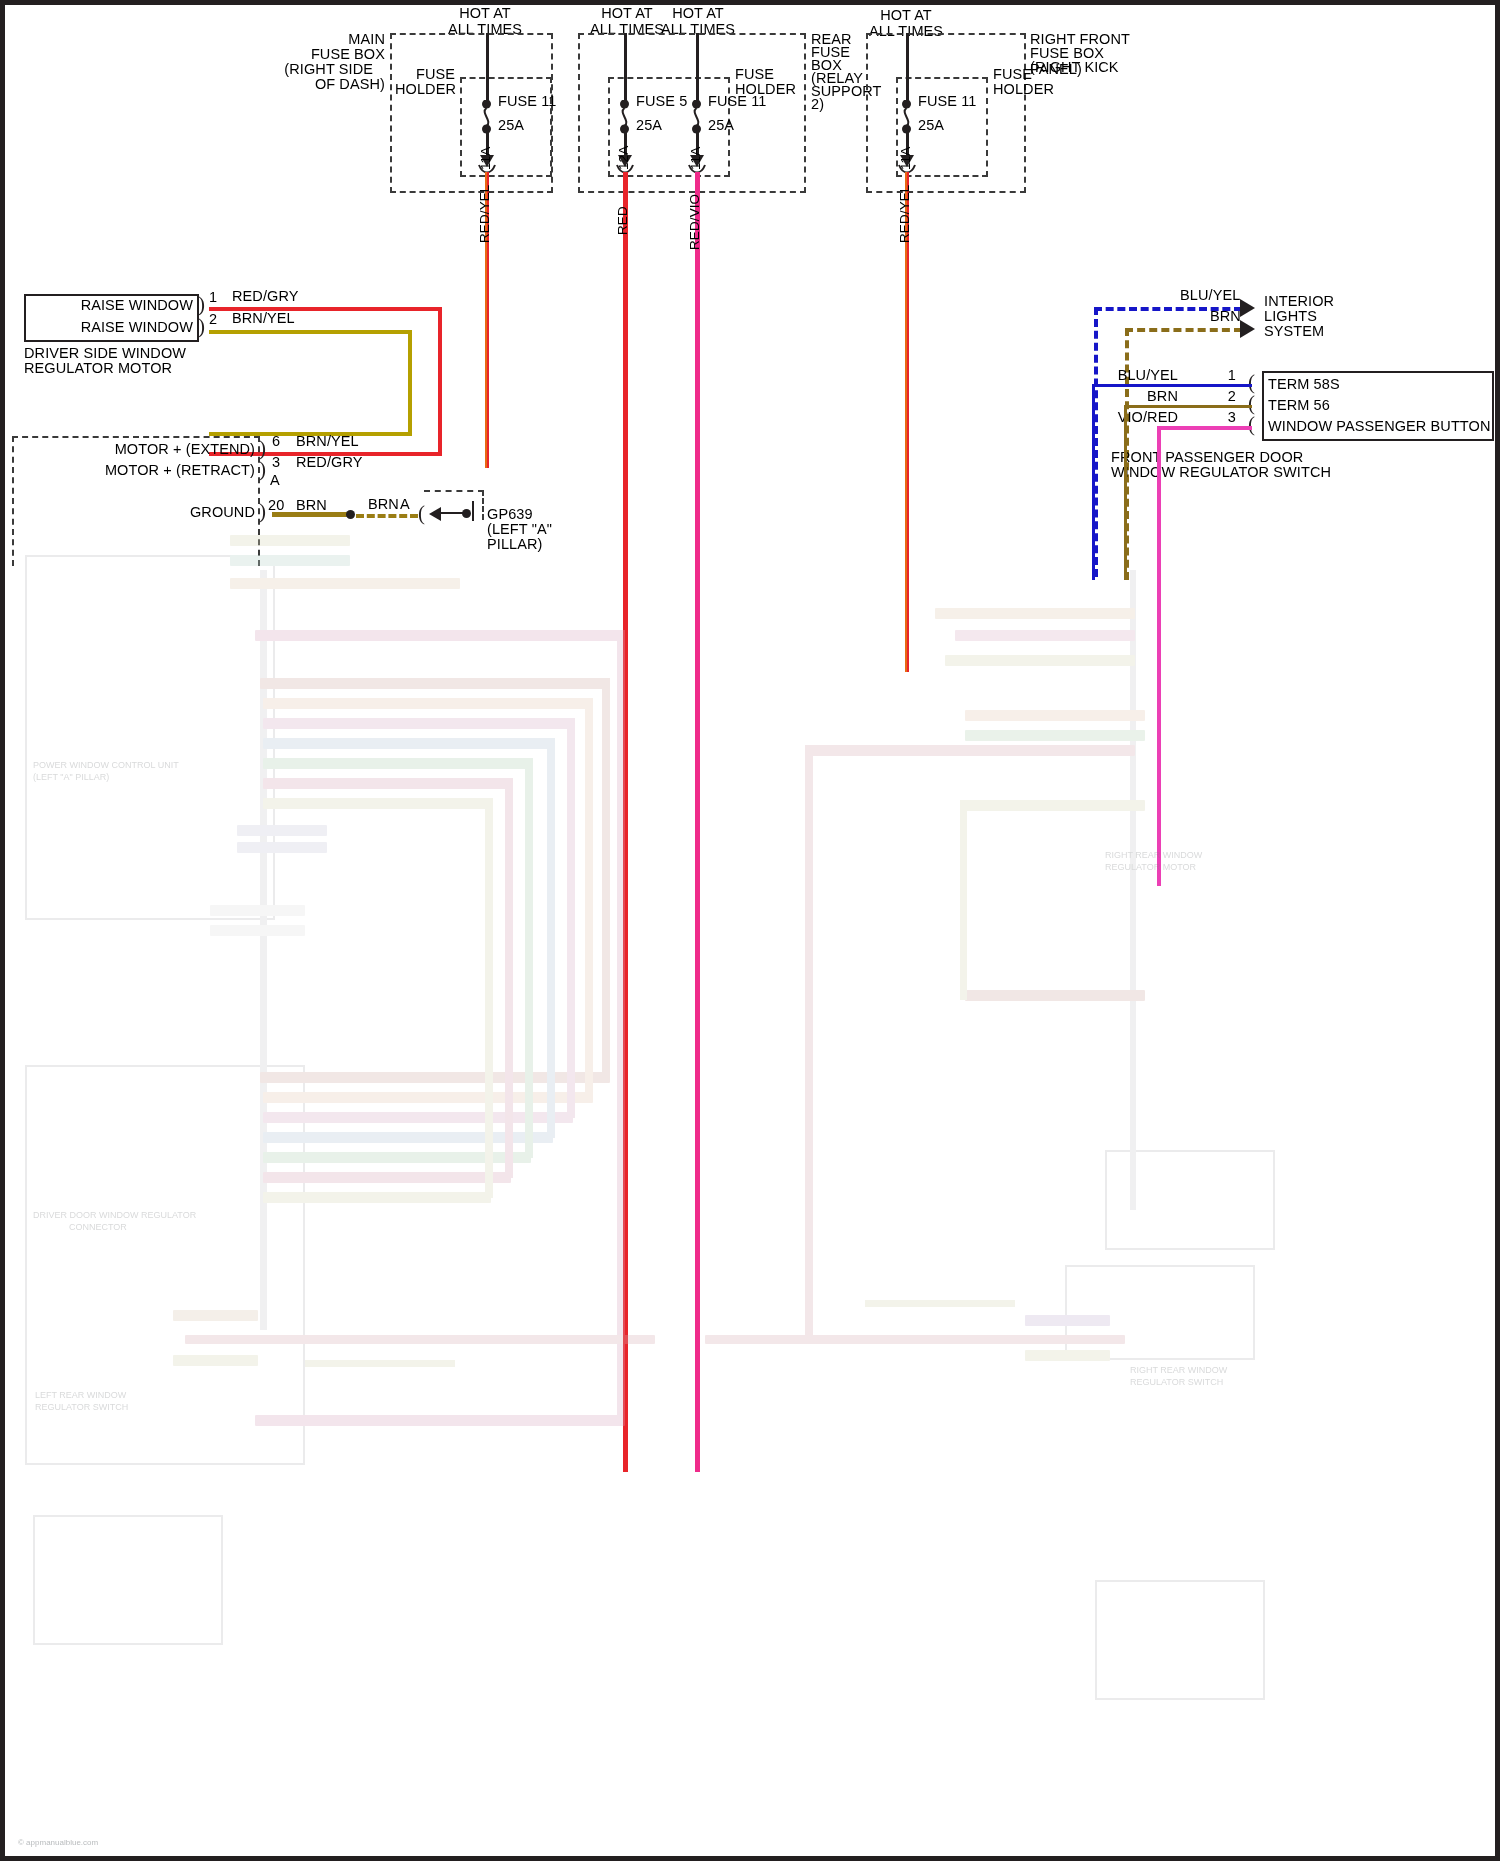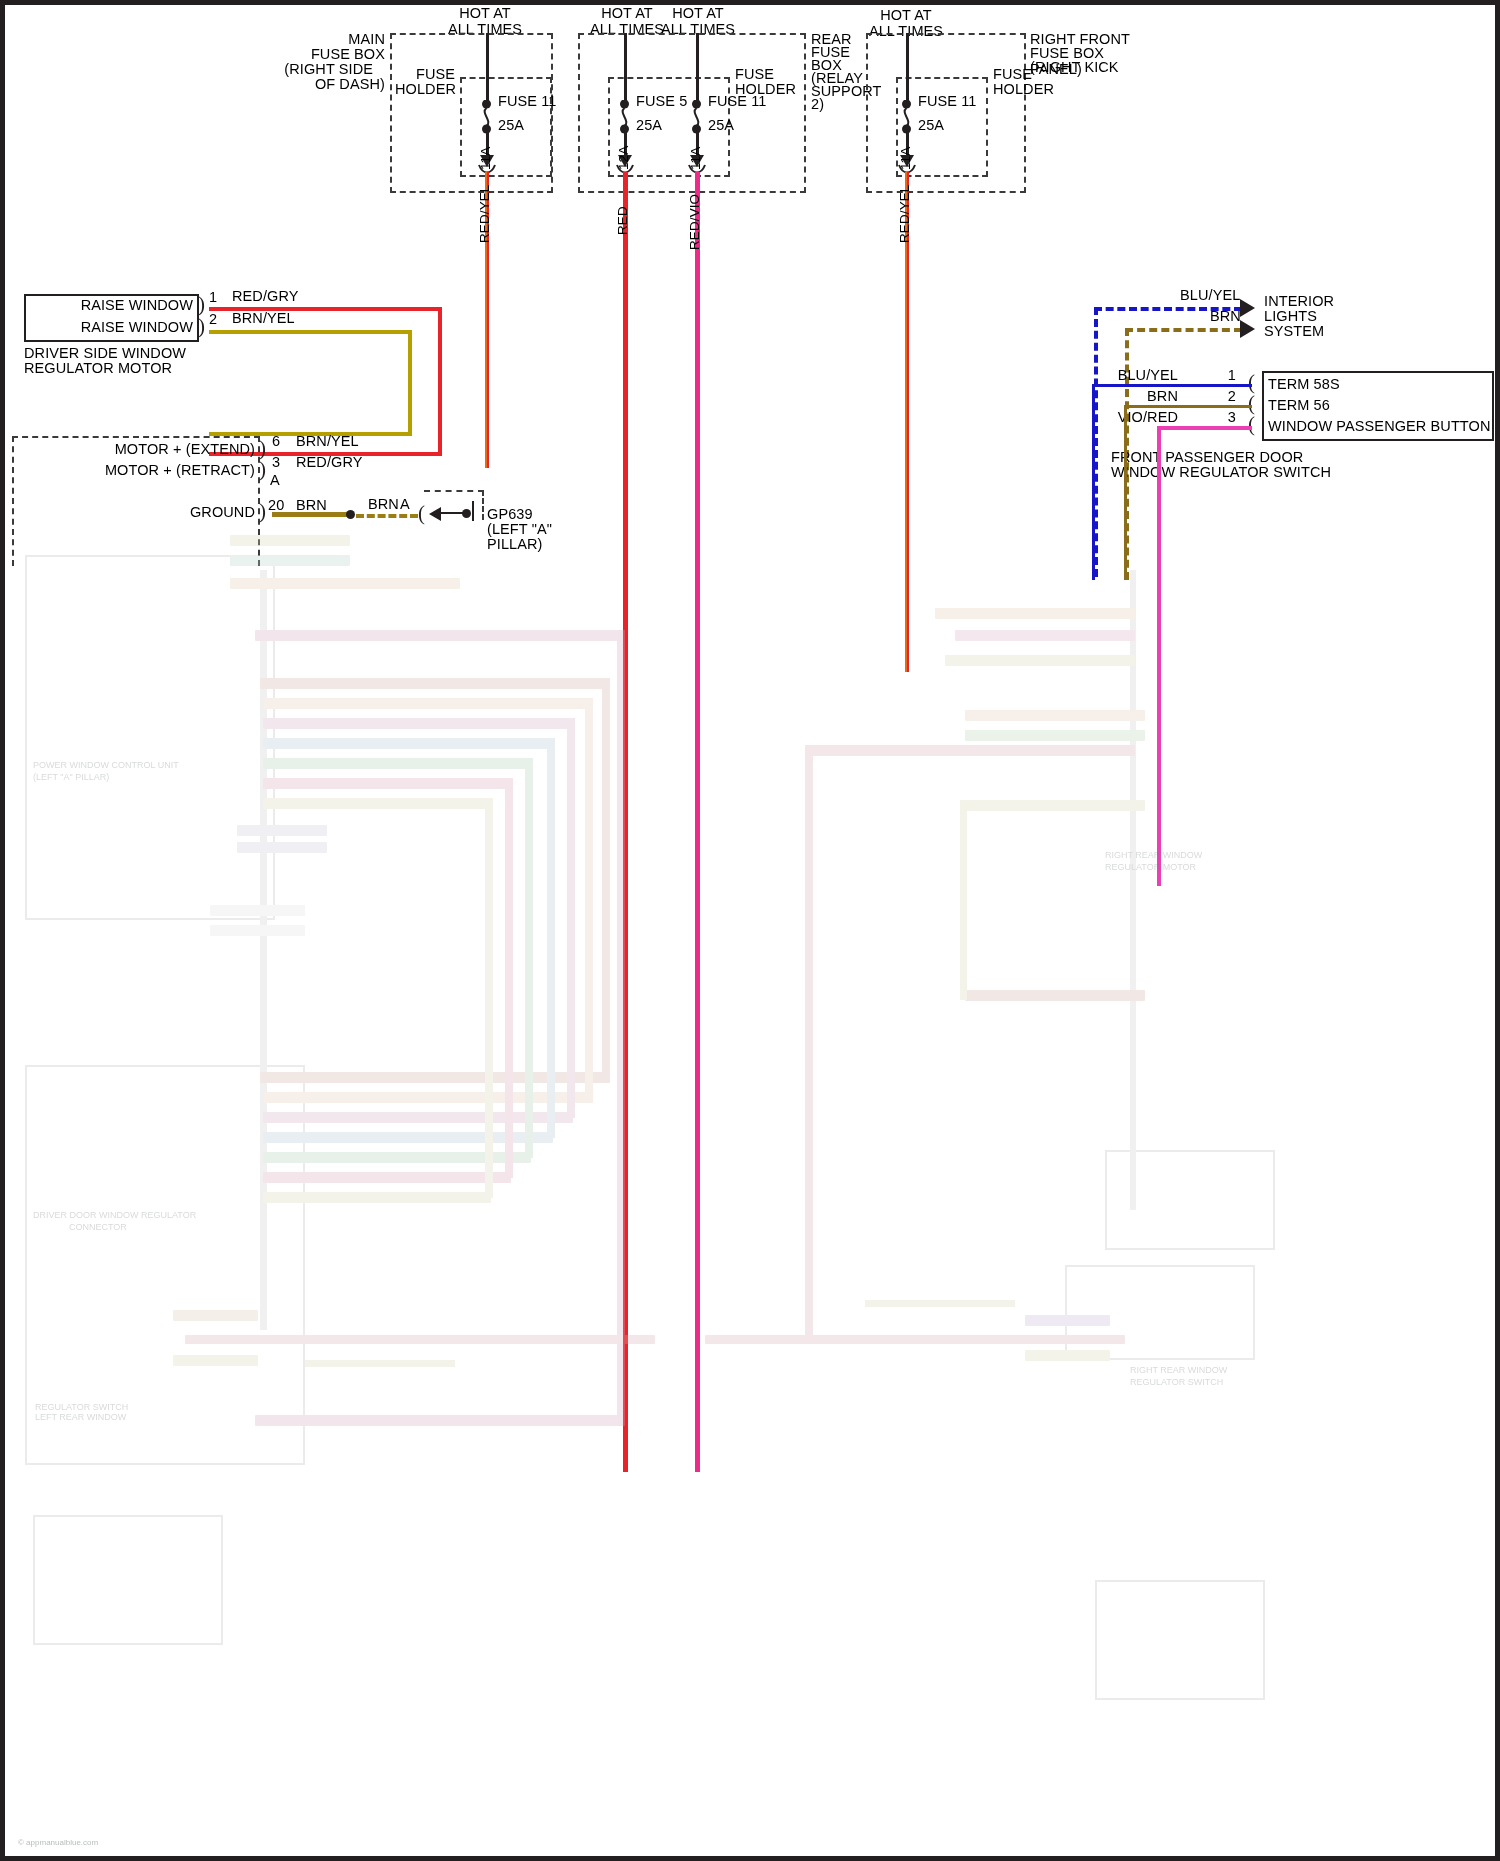--- a/index.html
+++ b/index.html
@@ -342,21 +342,21 @@
     <div class="flline" style="left:860px;top:740px;width:150px;height:7px;background:#d9d6a0;"></div>
     <div class="flline" style="left:300px;top:800px;width:150px;height:7px;background:#d9d6a0;"></div>
 
     <div class="fltxt" style="left:28px;top:200px;">POWER WINDOW CONTROL UNIT</div>
     <div class="fltxt" style="left:28px;top:212px;">(LEFT "A" PILLAR)</div>
     <div class="fltxt" style="left:28px;top:650px;">DRIVER DOOR WINDOW REGULATOR</div>
     <div class="fltxt" style="left:28px;top:662px;margin-left:36px;">CONNECTOR</div>
     <div class="fltxt" style="left:1100px;top:290px;">RIGHT REAR WINDOW</div>
     <div class="fltxt" style="left:1100px;top:302px;">REGULATOR MOTOR</div>
     <div class="fltxt" style="left:1140px;top:300px;"> </div>
-    <div class="fltxt" style="left:30px;top:852px;">LEFT REAR WINDOW</div>
+    <div class="fltxt" style="left:30px;top:830px;">LEFT REAR WINDOW</div>
     <div class="fltxt" style="left:30px;top:842px;">REGULATOR SWITCH</div>
     <div class="fltxt" style="left:1125px;top:805px;">RIGHT REAR WINDOW</div>
     <div class="fltxt" style="left:1125px;top:817px;">REGULATOR SWITCH</div>
   </div>
 
   <div class="credit">© appmanualblue.com</div>
 
 </div>
 
 </body></html>

